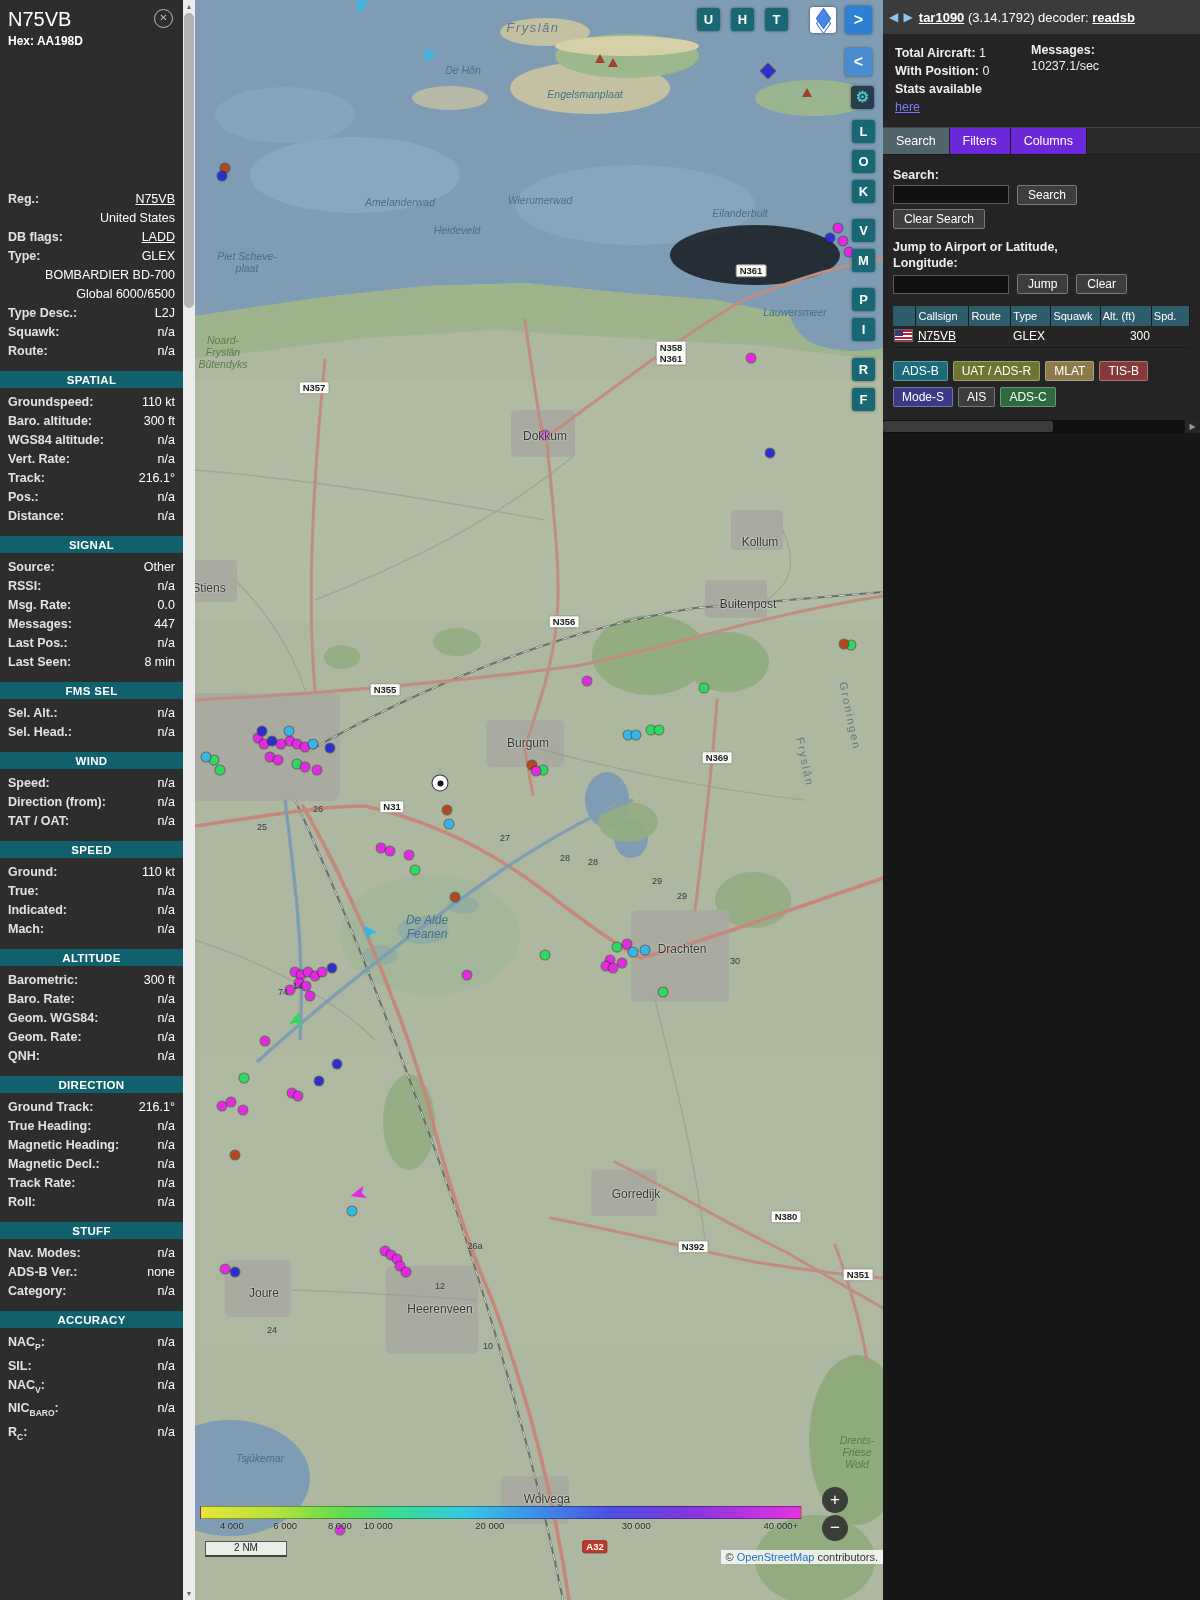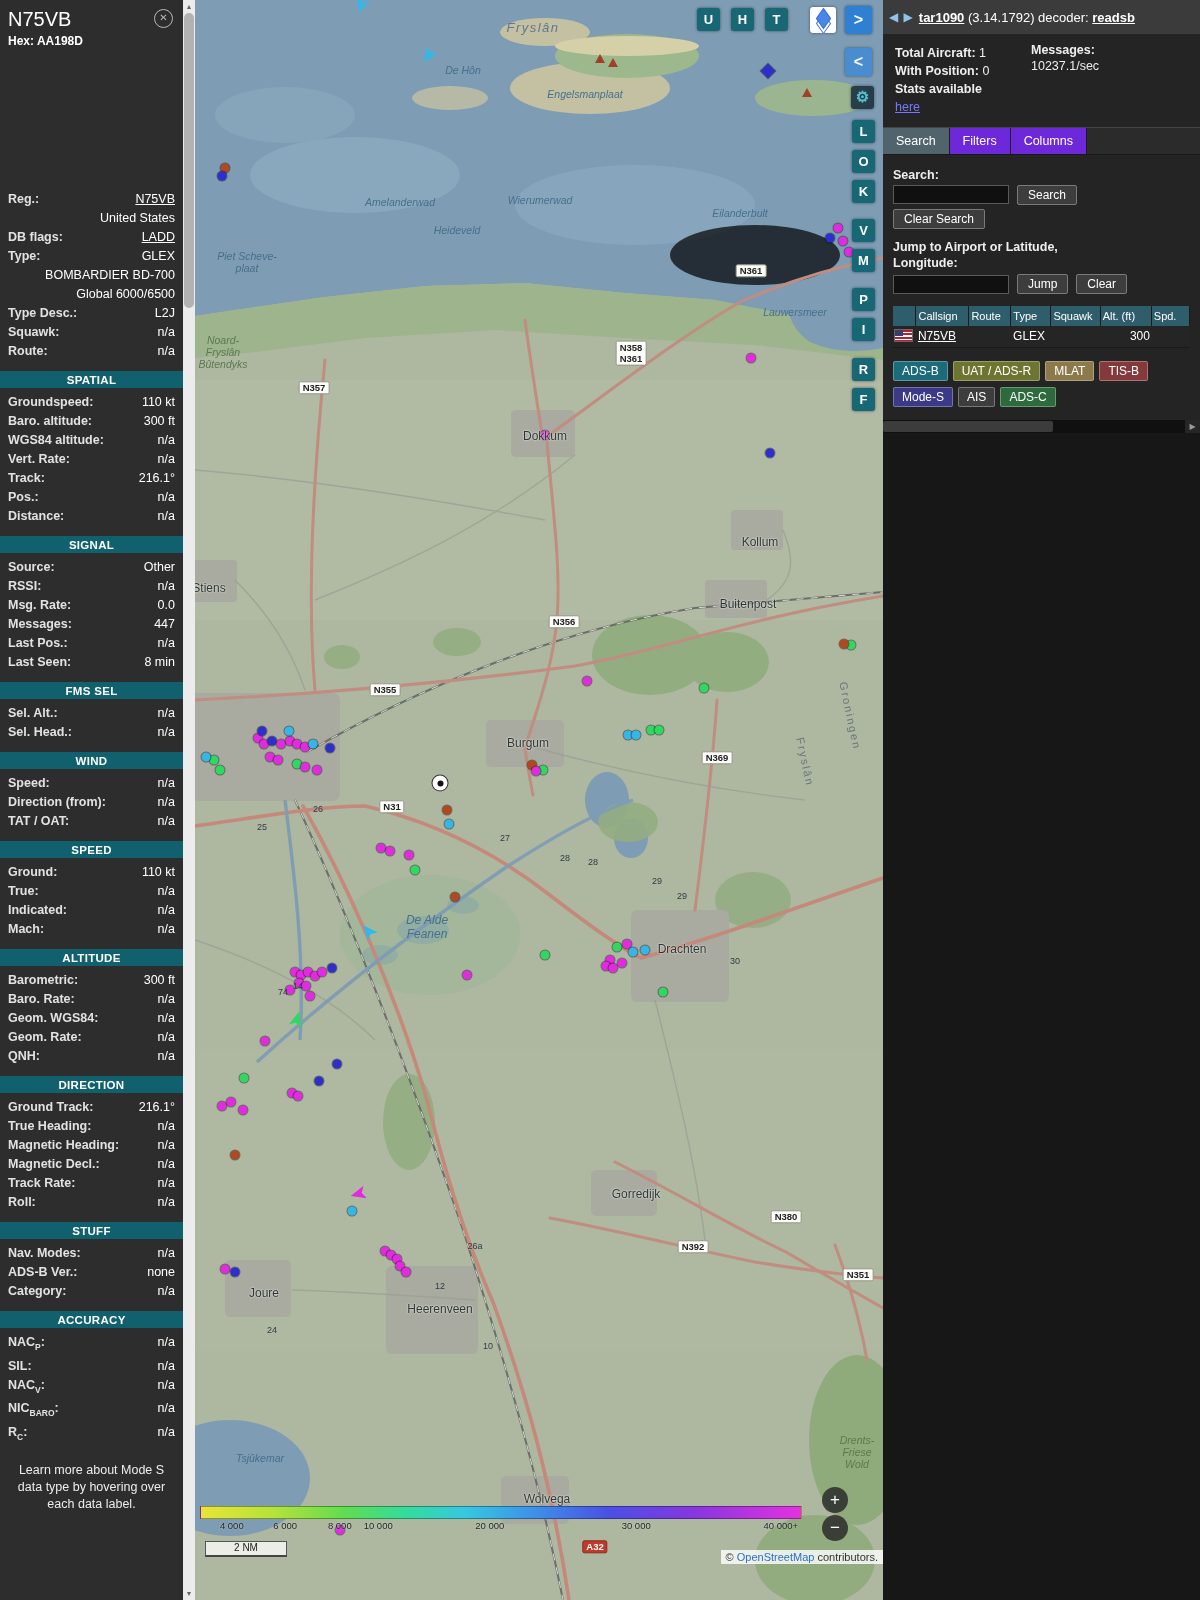--- a/index.html
+++ b/index.html
@@ -325,21 +325,20 @@
       </div>
       <div class="sb-row">
         <span class="lbl">NIC<sub>BARO</sub>:</span>
         <span class="val">n/a</span>
       </div>
       <div class="sb-row">
         <span class="lbl">R<sub>C</sub>:</span>
         <span class="val">n/a</span>
       </div>
     </div>
-  <div class="sb-foot">Learn more about Mode S data type by hovering over each data label.</div>
 </div>
 <div id="sb-scroll">
   <div class="sb-arrow">▲</div>
   <div class="sb-thumb"></div>
   <div class="sb-arrow down">▼</div>
 </div>
 
 <div id="map">
   <svg id="terrain" width="688" height="1600" viewBox="0 0 688 1600">
     <rect width="688" height="1600" fill="#aeb7a0"></rect>
@@ -562,21 +561,21 @@
       <div class="mlabel node" style="left: 462px; top: 881px;">29</div>
       <div class="mlabel node" style="left: 487px; top: 896px;">29</div>
       <div class="mlabel node" style="left: 540px; top: 961px;">30</div>
       <div class="mlabel node" style="left: 103px; top: 986px;">14</div>
       <div class="mlabel node" style="left: 88px; top: 992px;">74</div>
       <div class="mlabel node" style="left: 280px; top: 1246px;">26a</div>
       <div class="mlabel node" style="left: 245px; top: 1286px;">12</div>
       <div class="mlabel node" style="left: 77px; top: 1330px;">24</div>
       <div class="mlabel node" style="left: 293px; top: 1346px;">10</div>
       <div class="badge" style="left: 556px; top: 271px;">N361</div>
-      <div class="badge" style="left: 436px; top: 353px; text-align: center;">N358
+      <div class="badge" style="left: 476px; top: 353px; text-align: center;">N358
 N361</div>
       <div class="badge" style="left: 119px; top: 388px;">N357</div>
       <div class="badge" style="left: 369px; top: 622px;">N356</div>
       <div class="badge" style="left: 190px; top: 690px;">N355</div>
       <div class="badge" style="left: 197px; top: 807px;">N31</div>
       <div class="badge" style="left: 522px; top: 758px;">N369</div>
       <div class="badge" style="left: 591px; top: 1217px;">N380</div>
       <div class="badge" style="left: 498px; top: 1247px;">N392</div>
       <div class="badge" style="left: 663px; top: 1275px;">N351</div>
       <div class="badge motorway" style="left: 400px; top: 1547px;">A32</div>

